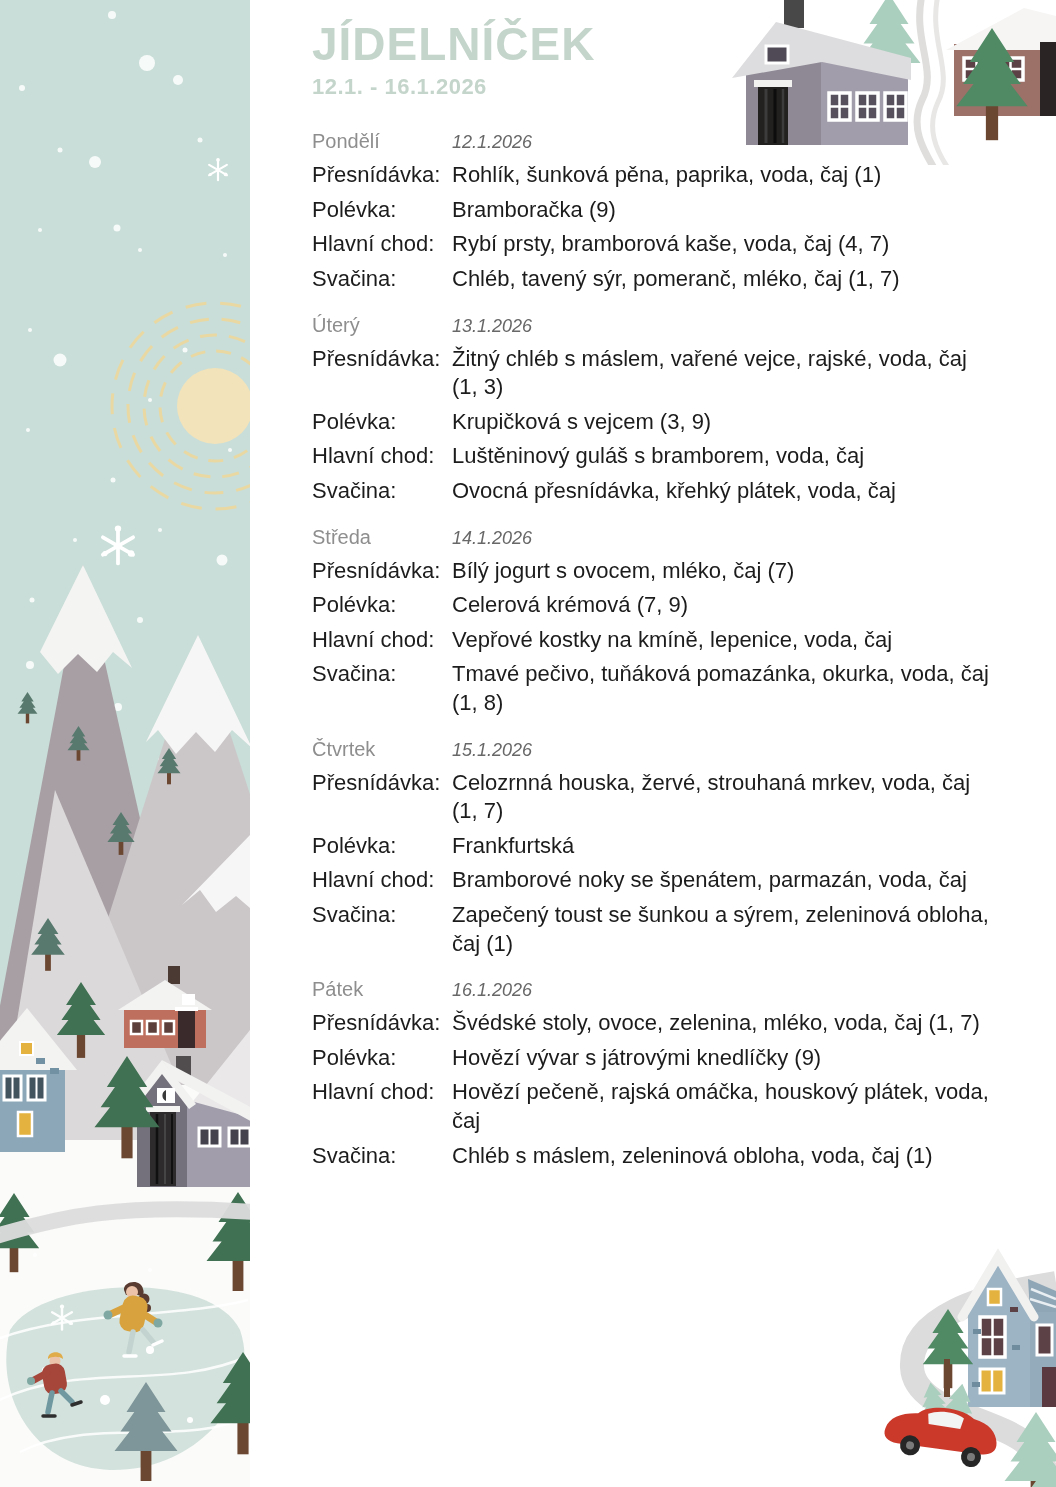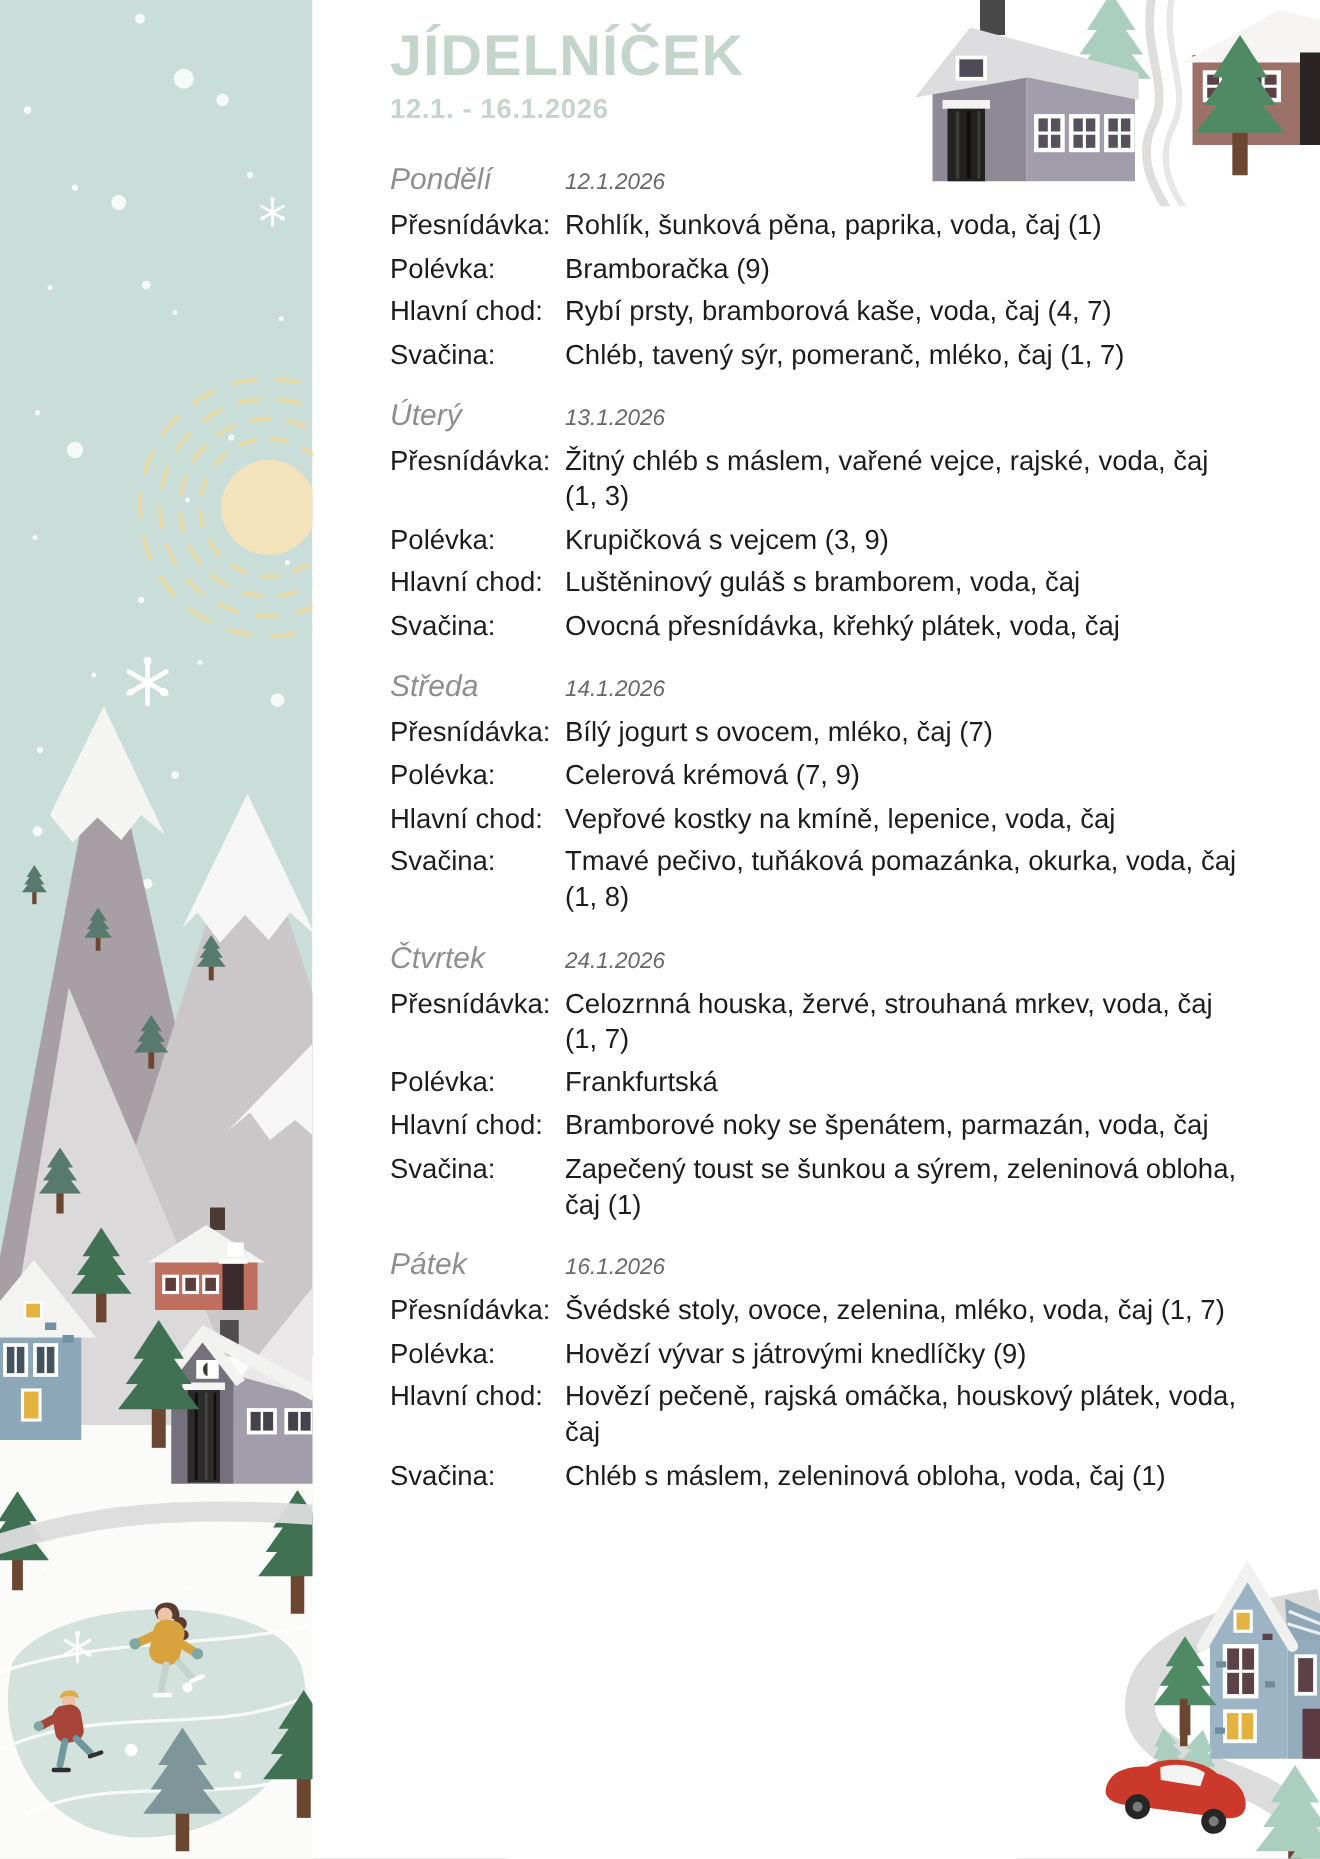--- a/index.html
+++ b/index.html
@@ -20,21 +20,21 @@
   .topright-art{position:absolute;right:0;top:0}
   .bottomright-art{position:absolute;right:0;bottom:0}
   .tree-teal{color:#587a6e}.tree-green{color:#3f7152}.tree-mint{color:#abcfbe}
   .tree-slate{color:#7e9599}.tree-forest{color:#4f8a64}
   .content{position:absolute;left:312px;top:20px;width:684px}
   .title{font-size:46px;font-weight:bold;letter-spacing:1px;color:var(--title-color);line-height:1.05}
   .subtitle{font-size:22px;font-weight:bold;letter-spacing:.5px;color:var(--title-color);margin-top:6px}
   .days{margin-top:30px}
   .day{margin-bottom:20px}
   .day-header{display:grid;grid-template-columns:140px 1fr;align-items:baseline;margin-bottom:8px}
-  .day-name{font-style:italic;font-size:24px;color:var(--day-name-color)}
+  .day-name{font-size:20px;color:var(--day-name-color)}
   .day-date{font-style:italic;font-size:18px;color:var(--date-color)}
   .meal-row{display:grid;grid-template-columns:140px 1fr;font-size:22px;line-height:1.3;color:var(--text-color);margin-bottom:6px}
   .meal-label{white-space:nowrap}
 </style>
 </head>
 <body>
 
 <div class="page">
 
   <svg class="sidebar-art" width="250" height="1487" viewBox="0 0 250 1487" aria-hidden="true">
@@ -405,21 +405,21 @@
     <div class="meal-row">
       <span class="meal-label">Svačina:</span>
       <span class="meal-text">Tmavé pečivo, tuňáková pomazánka, okurka, voda, čaj (1, 8)</span>
     </div>
   </div>
     </article>
 
     <article class="day">
       <div class="day-header">
         <span class="day-name">Čtvrtek</span>
-        <span class="day-date">24.1.2026</span>
+        <span class="day-date">15.1.2026</span>
       </div>
       <div class="meals">
     <div class="meal-row">
       <span class="meal-label">Přesnídávka:</span>
       <span class="meal-text">Celozrnná houska, žervé, strouhaná mrkev, voda, čaj (1, 7)</span>
     </div>
 
     <div class="meal-row">
       <span class="meal-label">Polévka:</span>
       <span class="meal-text">Frankfurtská</span>

